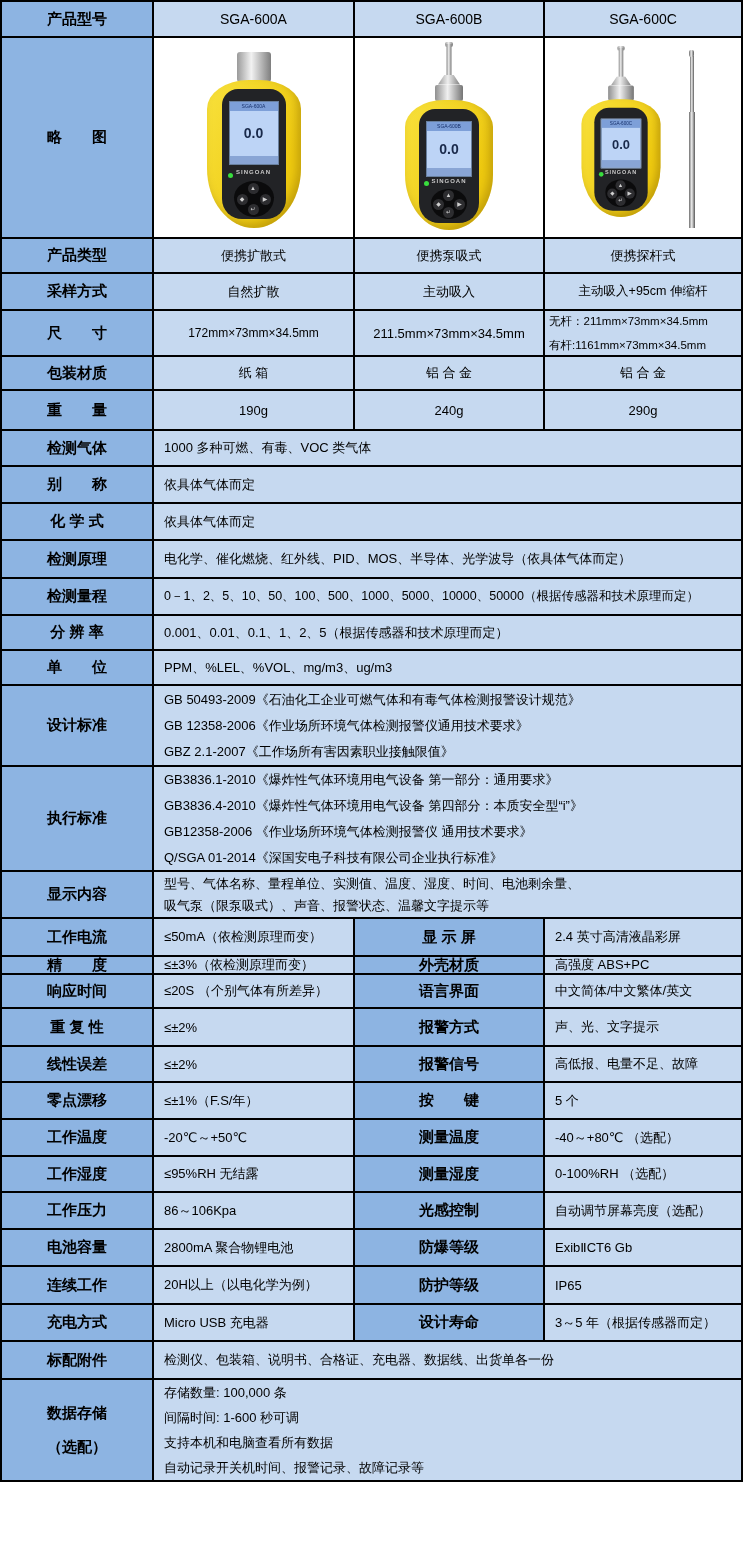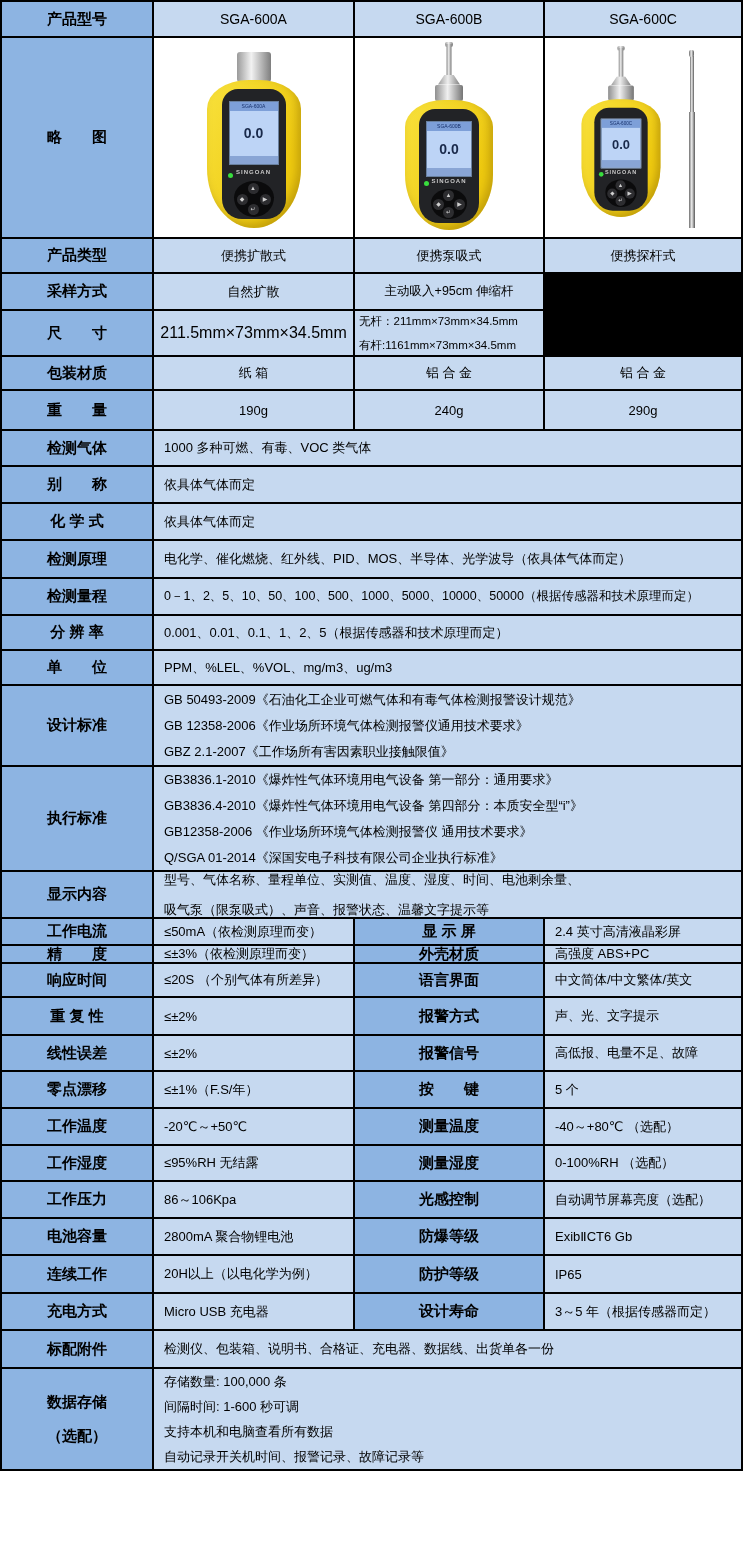--- a/index.html
+++ b/index.html
@@ -34,21 +34,21 @@
     text-align:center;
   }
   .lab.ml{white-space:pre-line;line-height:34px;}
   .val{
     background:var(--value-bg,#C6D9F0);
     font-size:13px;
     padding:0 10px;
   }
   .val.c{justify-content:center;padding:0 4px;text-align:center;}
   .ml{white-space:pre-line;line-height:26px;}
-  .lh22{line-height:30px;}
+  .lh22{line-height:22px;}
   .lh24{line-height:24px;}
   .lh25{line-height:25px;}
   .img{background:var(--image-bg,#fff);justify-content:center;}
 
   
   .dev{position:relative;width:150px;height:192px;}
   .cap{position:absolute;top:10px;left:50%;transform:translateX(-50%);width:34px;height:30px;
        background:linear-gradient(90deg,#9a9a9a,#f2f2f2 42%,#7e7e7e);border-radius:3px;}
   .rodp{position:absolute;top:2px;left:50%;transform:translateX(-50%);width:5px;height:32px;
        background:linear-gradient(90deg,#8a8a8a,#eee 45%,#777);}
@@ -179,25 +179,27 @@
 
   <div class="row" style="height:33px">
     <div class="cell lab">产品类型</div>
     <div class="cell val c">便携扩散式</div>
     <div class="cell val c">便携泵吸式</div>
     <div class="cell val c">便携探杆式</div>
   </div>
   <div class="row" style="height:35px">
     <div class="cell lab">采样方式</div>
     <div class="cell val c">自然扩散</div>
+    <div class="cell val c">主动吸入</div>
     <div class="cell val c" style="font-size:12.5px">主动吸入+95cm 伸缩杆</div>
   </div>
   <div class="row" style="height:44px">
     <div class="cell lab">尺　　寸</div>
-    <div class="cell val c" style="font-size:16px">211.5mm×73mm×34.5mm</div>
+    <div class="cell val c" style="font-size:12px">172mm×73mm×34.5mm</div>
+    <div class="cell val c" style="font-size:13px">211.5mm×73mm×34.5mm</div>
     <div class="cell val ml lh24" style="font-size:11.5px;padding:0 4px">无杆：211mm×73mm×34.5mm
 有杆:1161mm×73mm×34.5mm</div>
   </div>
   <div class="row" style="height:32px">
     <div class="cell lab">包装材质</div>
     <div class="cell val c">纸 箱</div>
     <div class="cell val c">铝 合 金</div>
     <div class="cell val c">铝 合 金</div>
   </div>
   <div class="row" style="height:38px">
@@ -247,21 +249,21 @@
 GB3836.4-2010《爆炸性气体环境用电气设备  第四部分：本质安全型“i”》
 GB12358-2006 《作业场所环境气体检测报警仪  通用技术要求》
 Q/SGA 01-2014《深国安电子科技有限公司企业执行标准》</div>
   </div>
   <div class="row full" style="height:45px">
     <div class="cell lab">显示内容</div>
     <div class="cell val ml lh22">型号、气体名称、量程单位、实测值、温度、湿度、时间、电池剩余量、
 吸气泵（限泵吸式）、声音、报警状态、温馨文字提示等</div>
   </div>
 
-  <div class="row" style="height:25px">
+  <div class="row" style="height:36px">
     <div class="cell lab">工作电流</div>
     <div class="cell val">≤50mA（依检测原理而变）</div>
     <div class="cell lab">显 示 屏</div>
     <div class="cell val">2.4 英寸高清液晶彩屏</div>
   </div>
   <div class="row" style="height:16px">
     <div class="cell lab">精　　度</div>
     <div class="cell val">≤±3%（依检测原理而变）</div>
     <div class="cell lab">外壳材质</div>
     <div class="cell val">高强度 ABS+PC</div>

